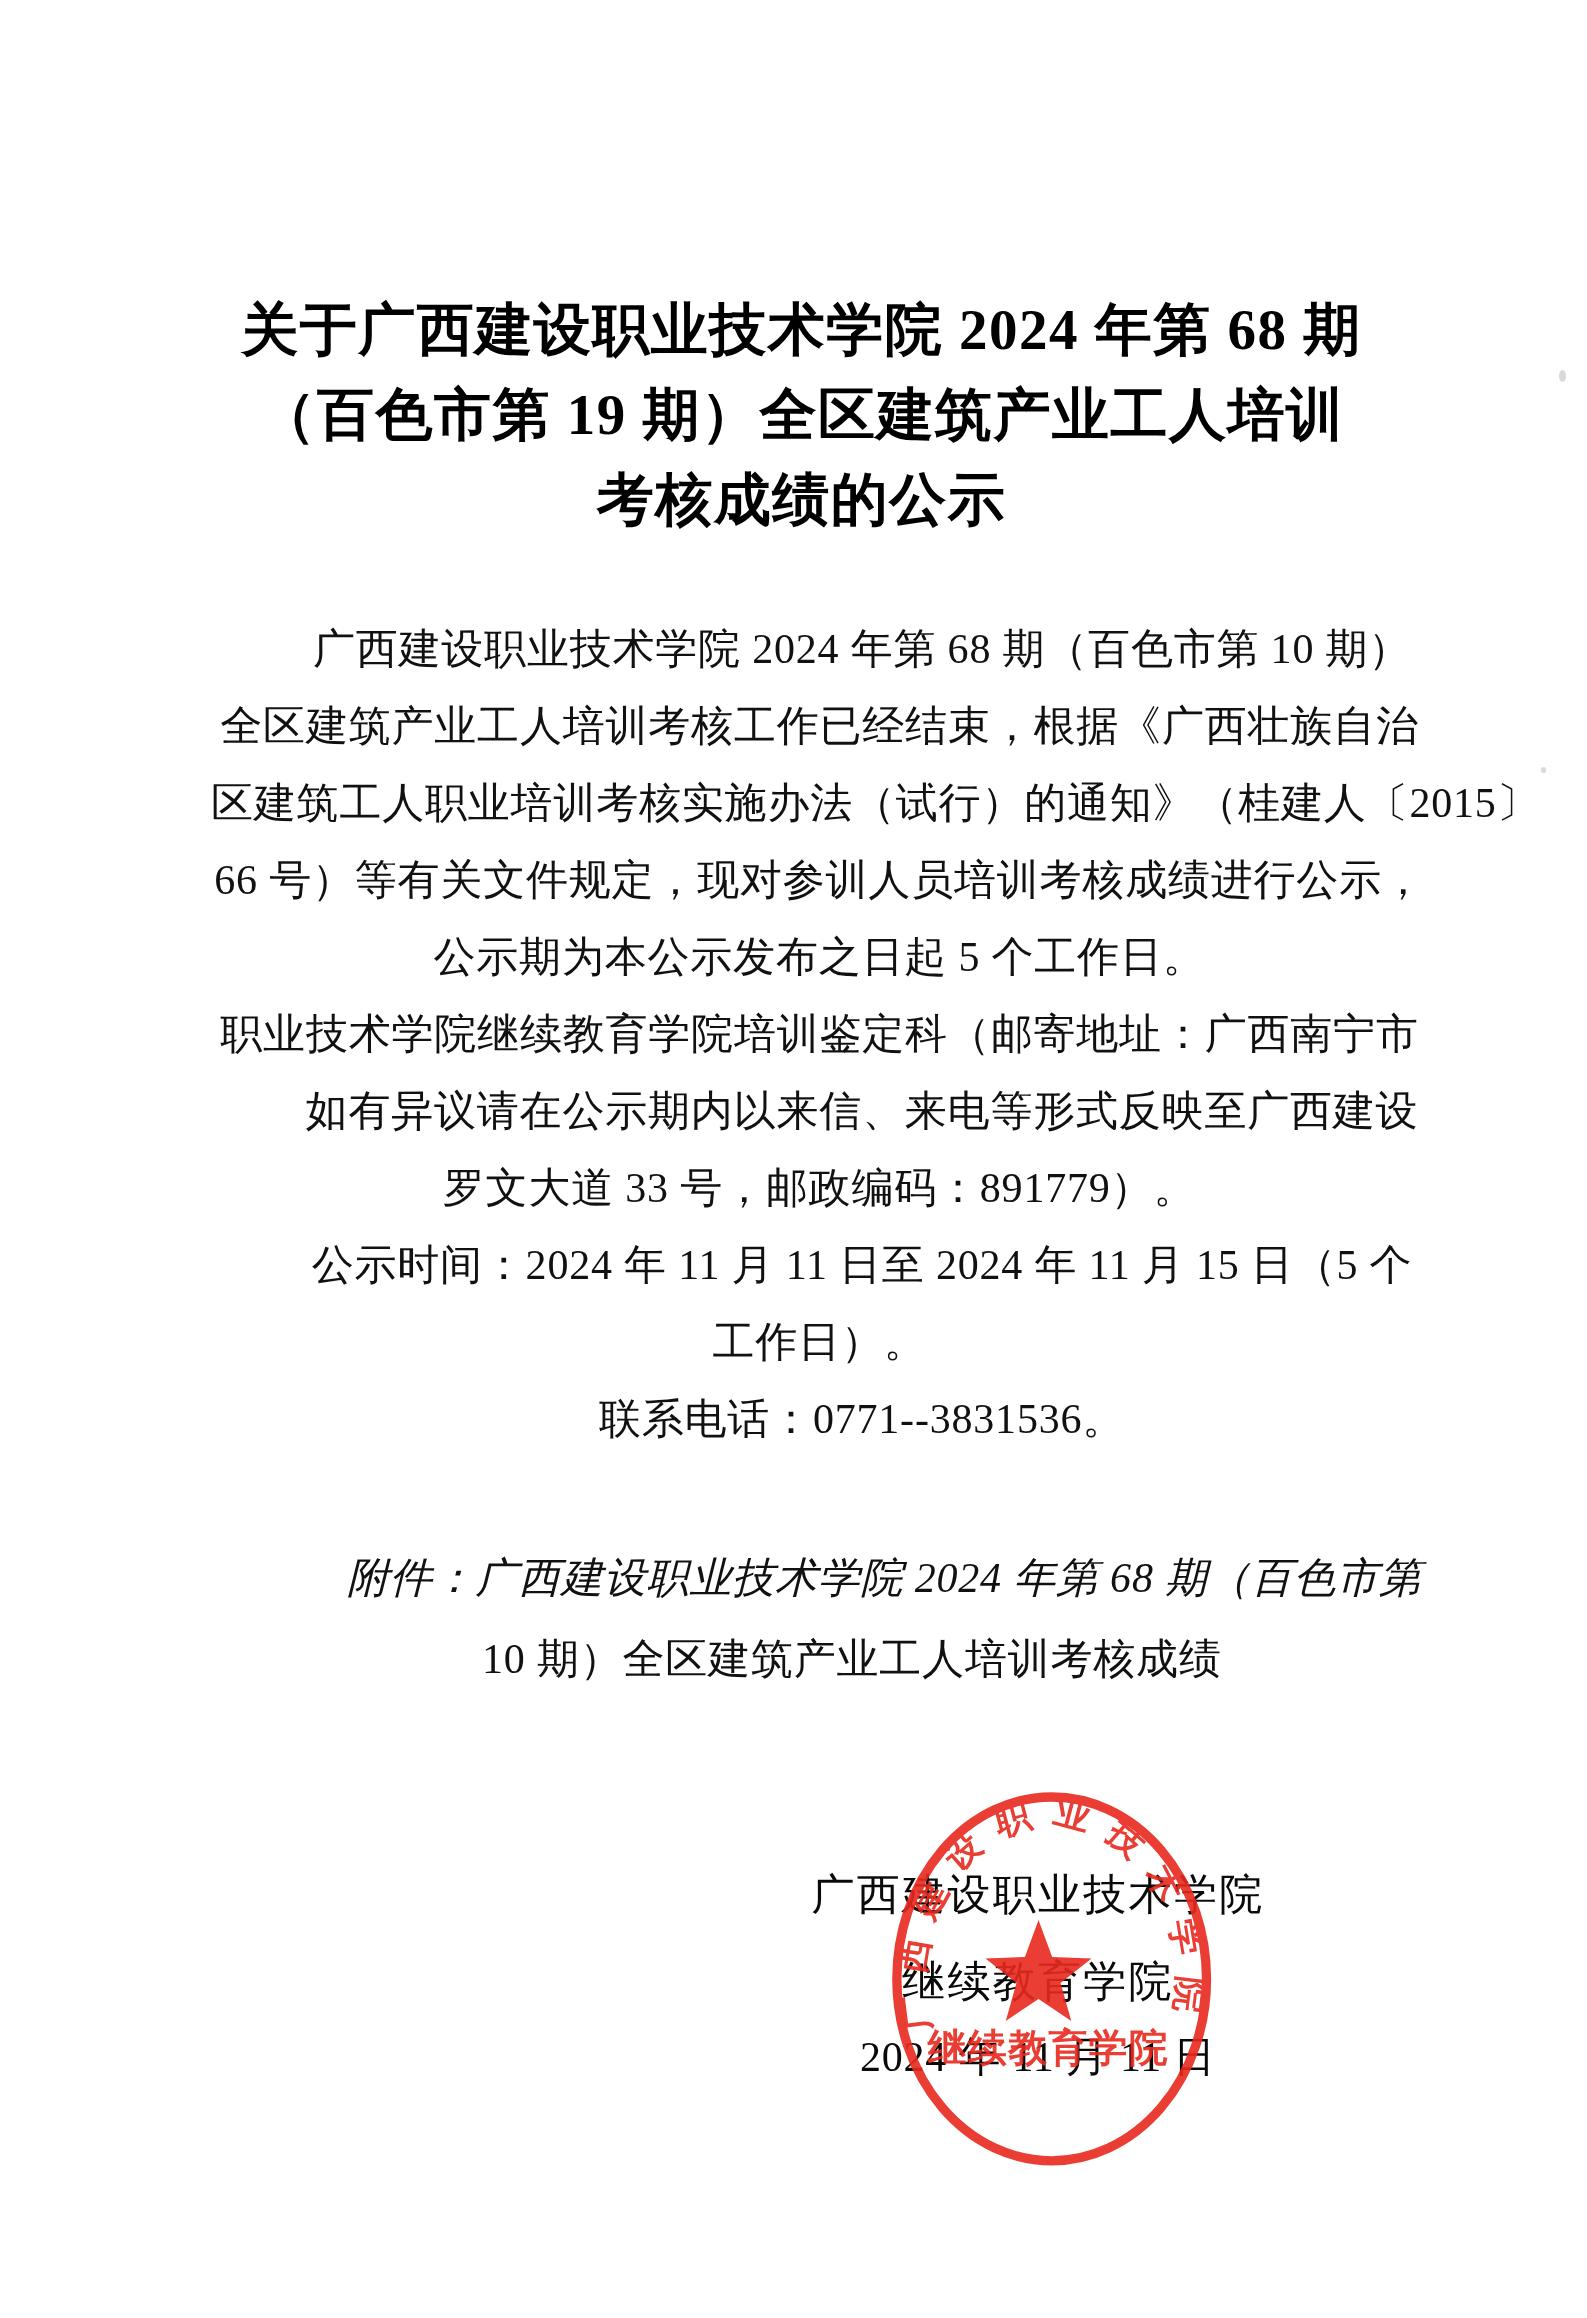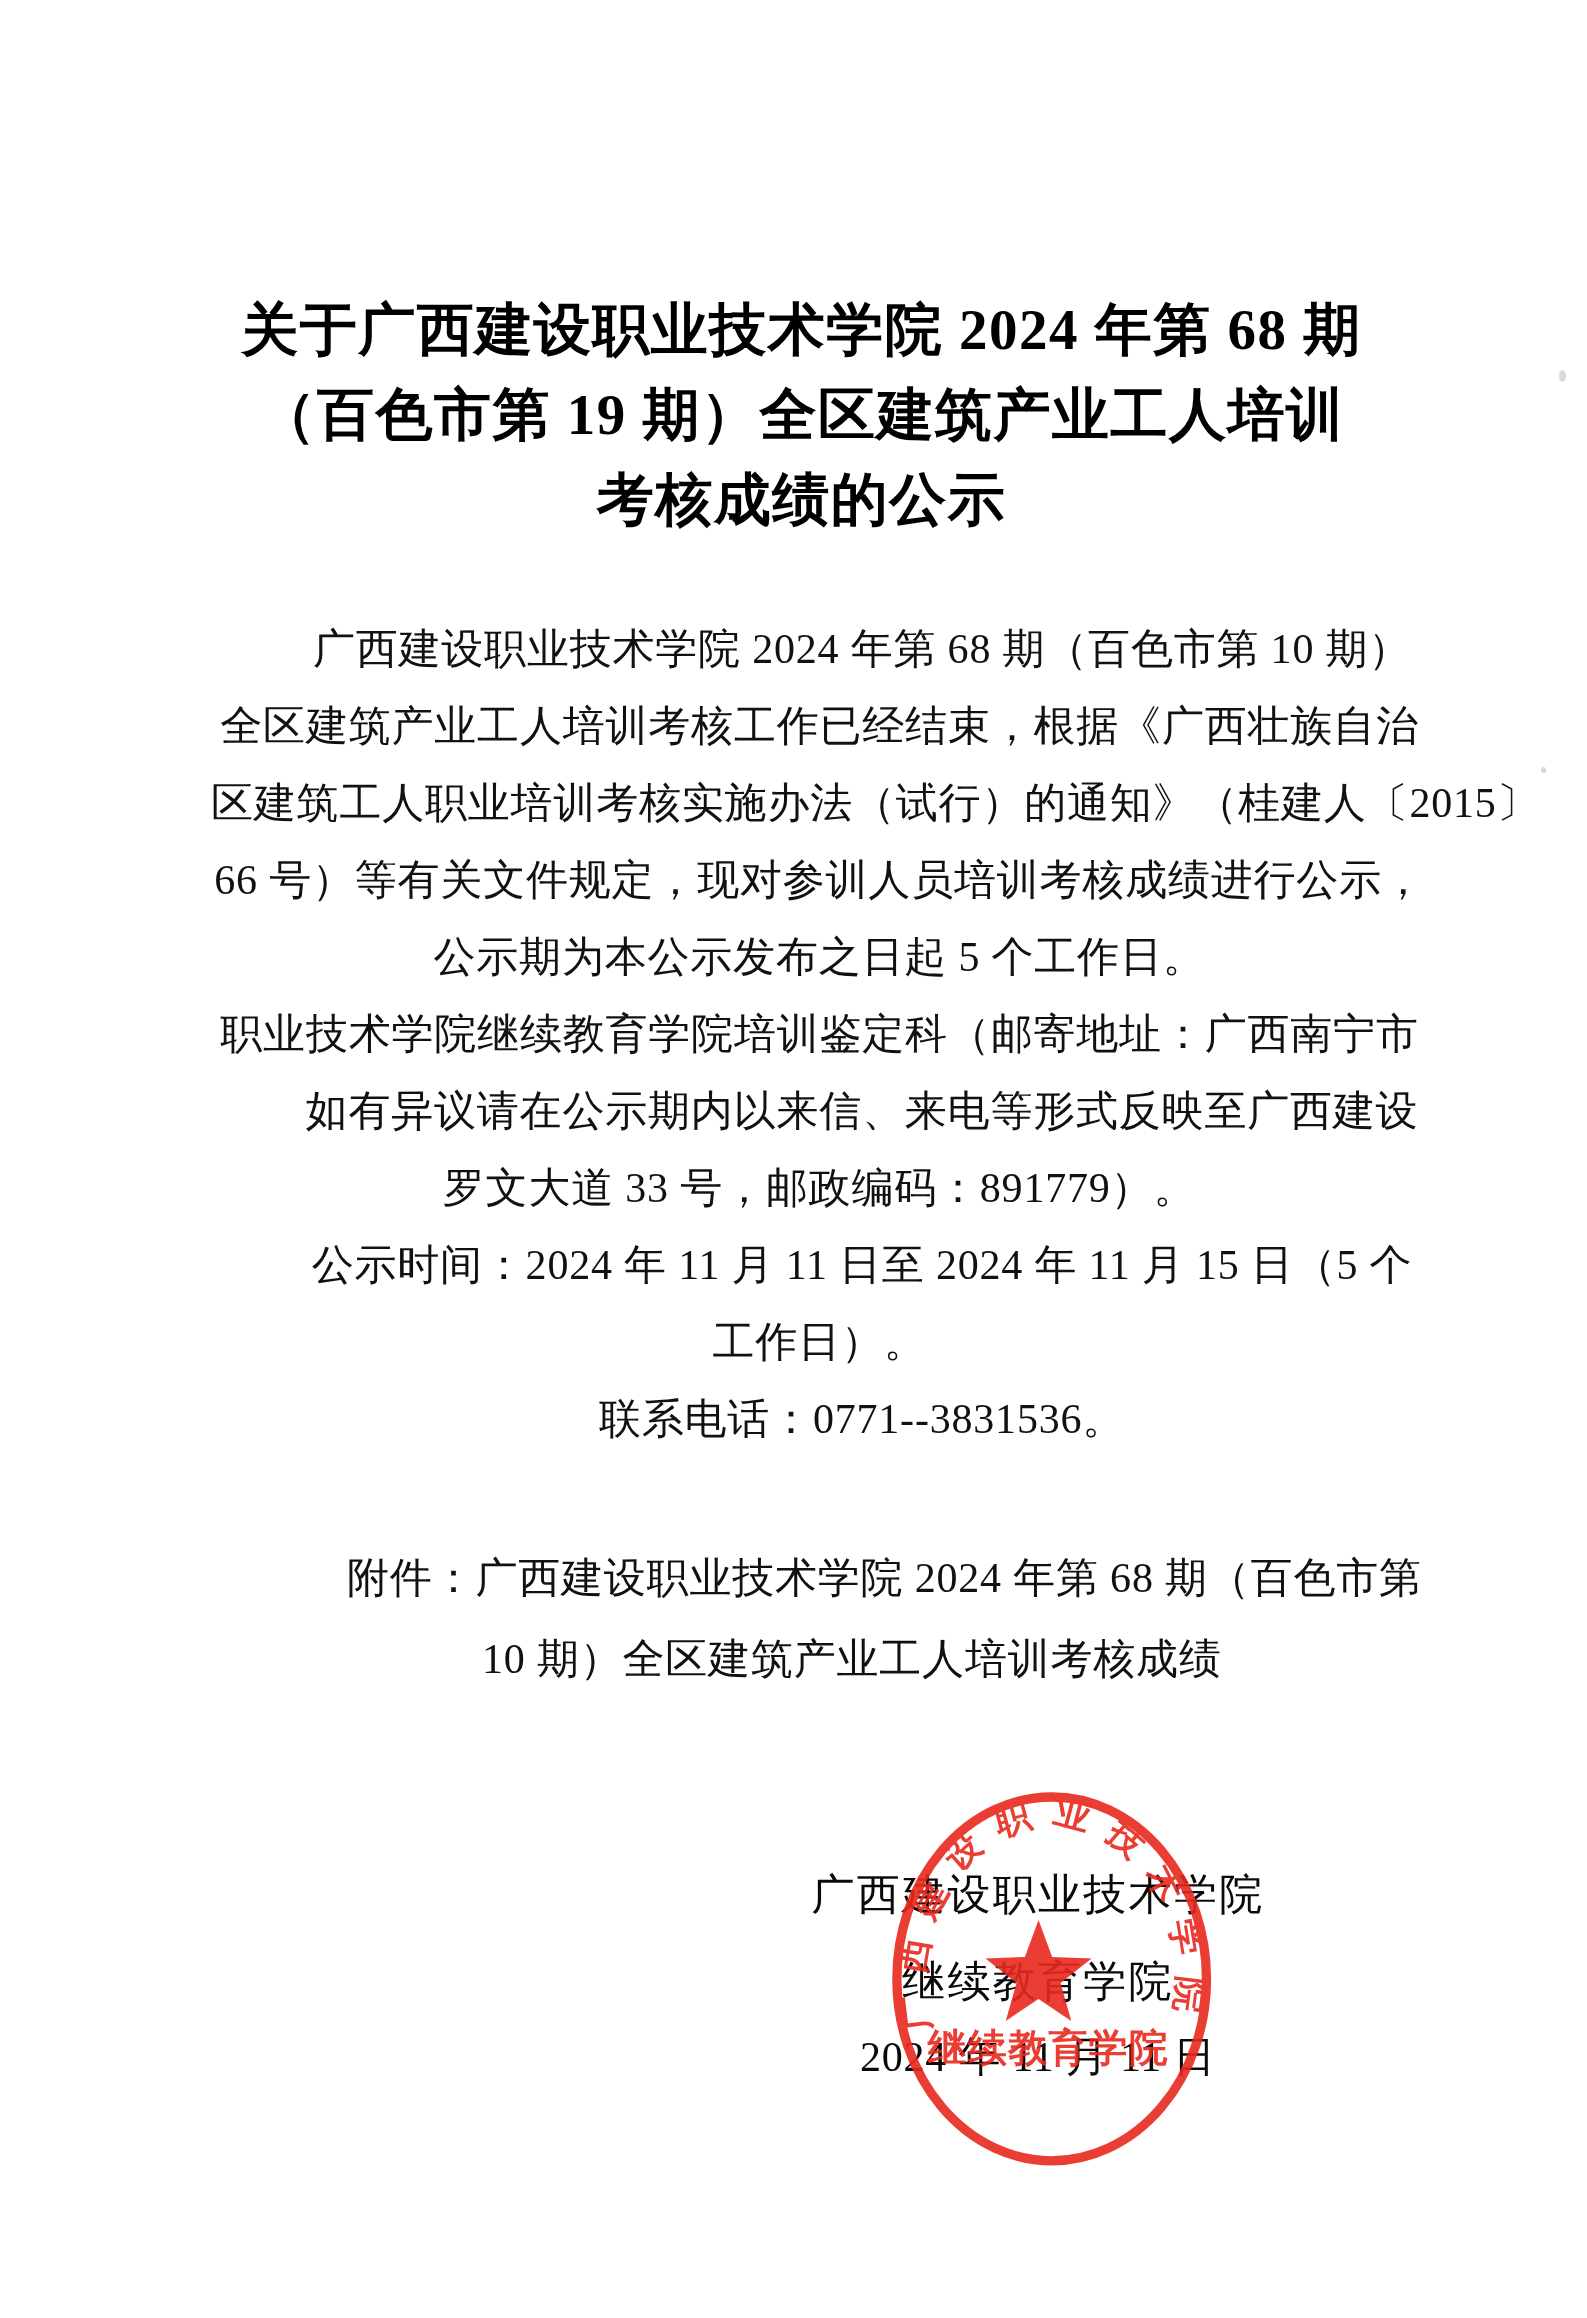--- a/index.html
+++ b/index.html
@@ -20,21 +20,21 @@
   .body-text{
     position:absolute;top:611px;left:211px;width:1217px;
     font-size:42px;line-height:77px;letter-spacing:0.8px;
   }
   .body-text .line{white-space:nowrap;text-align:center;}
   .body-text .indent{padding-left:85px;}
   .attachment{
     position:absolute;top:1538px;left:211px;width:1240px;
     font-size:42px;line-height:81px;letter-spacing:0.8px;
   }
-  .attachment .att-1{padding-left:136px;white-space:nowrap;}
+  .attachment .att-1{padding-left:136px;white-space:nowrap;font-style:italic;}
   .attachment .att-2{padding-left:271px;white-space:nowrap;}
   .sig{
     position:absolute;left:790px;width:496px;
     text-align:center;white-space:nowrap;color:#0a0a0a;
   }
   .sig-org{top:1866px;font-size:43px;letter-spacing:2.3px;}
   .sig-dept{top:1953px;font-size:43px;letter-spacing:2.3px;}
   .sig-date{top:2029px;font-size:42px;letter-spacing:0.8px;}
   .seal{
     position:absolute;left:872px;top:1773px;

